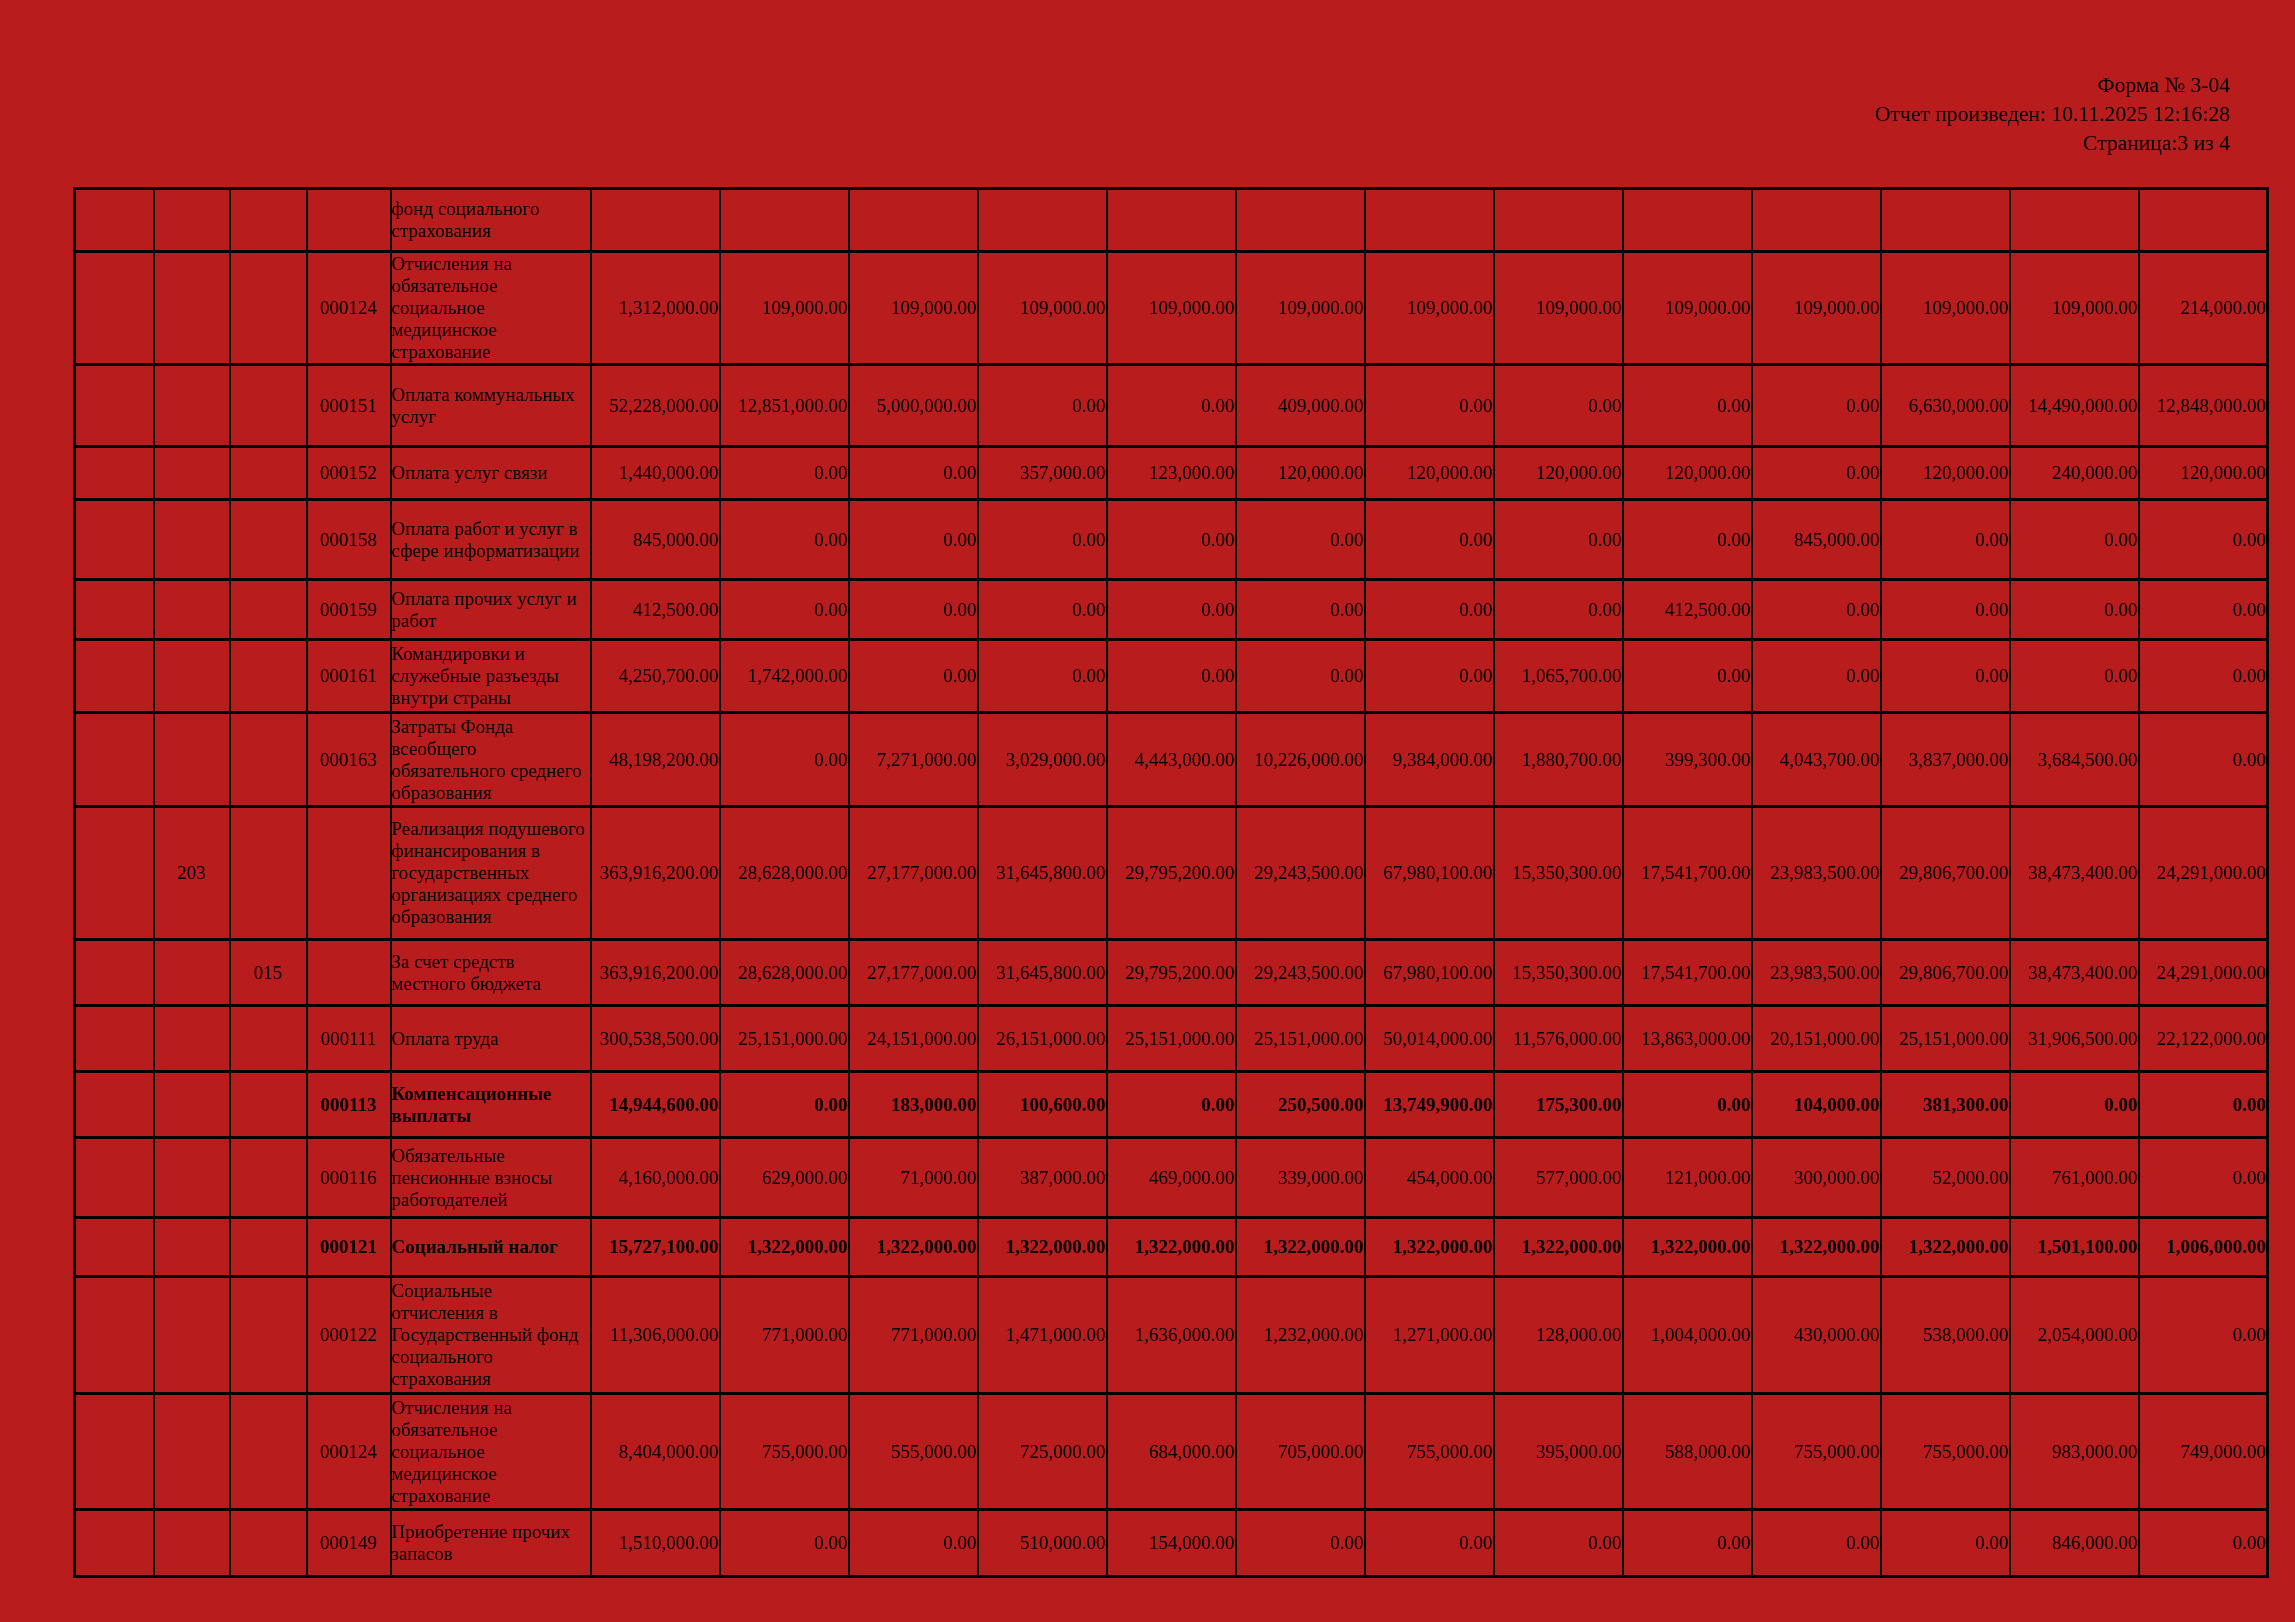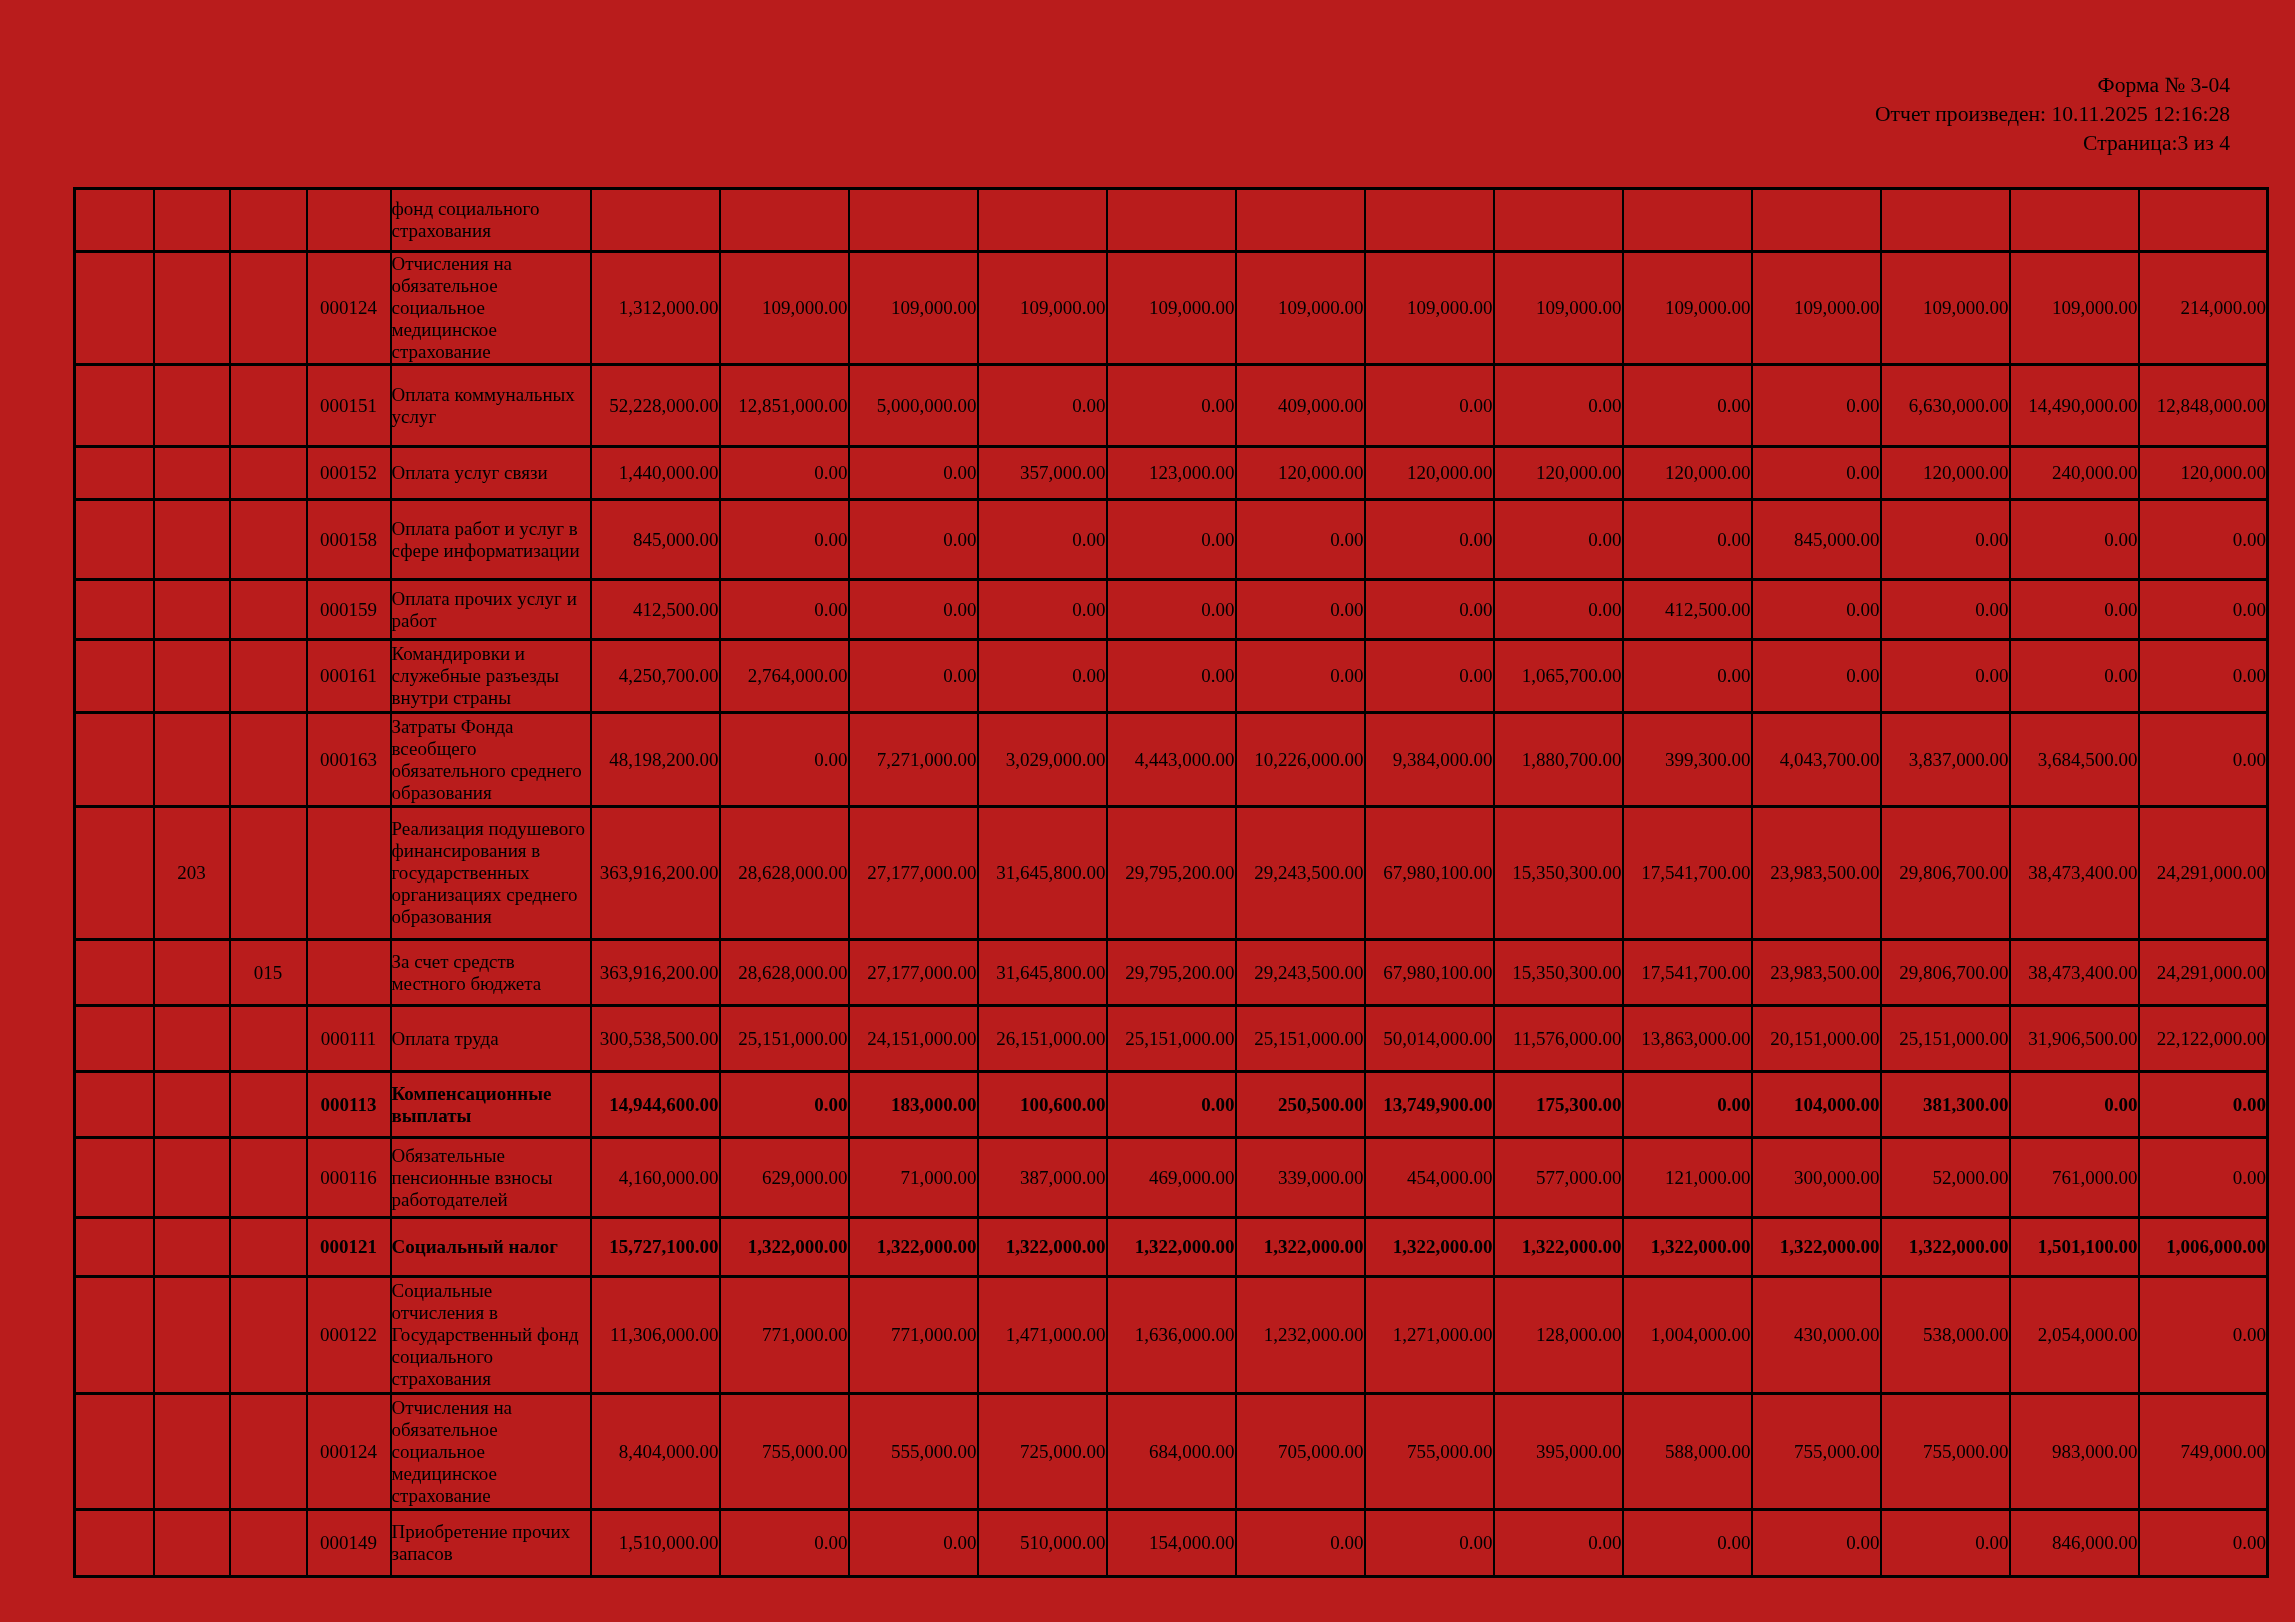--- a/index.html
+++ b/index.html
@@ -199,21 +199,21 @@
           <td class="cell-num">0.00</td>
           <td class="cell-num">0.00</td>
         </tr>
         <tr style="height: 73px;">
       <td class="cell-c1"></td>
       <td class="cell-c2"></td>
       <td class="cell-c3"></td>
       <td class="cell-code">000161</td>
       <td class="cell-desc">Командировки и служебные разъезды внутри страны</td>
     <td class="cell-num">4,250,700.00</td>
-          <td class="cell-num">2,764,000.00</td>
+          <td class="cell-num">1,742,000.00</td>
           <td class="cell-num">0.00</td>
           <td class="cell-num">0.00</td>
           <td class="cell-num">0.00</td>
           <td class="cell-num">0.00</td>
           <td class="cell-num">0.00</td>
           <td class="cell-num">1,065,700.00</td>
           <td class="cell-num">0.00</td>
           <td class="cell-num">0.00</td>
           <td class="cell-num">0.00</td>
           <td class="cell-num">0.00</td>

